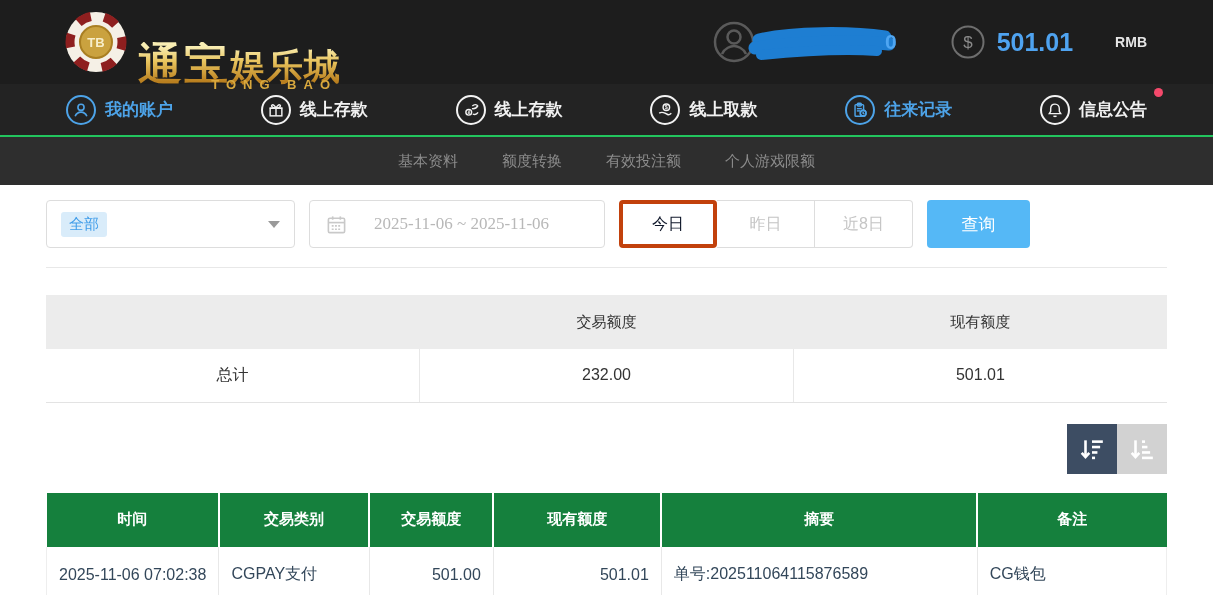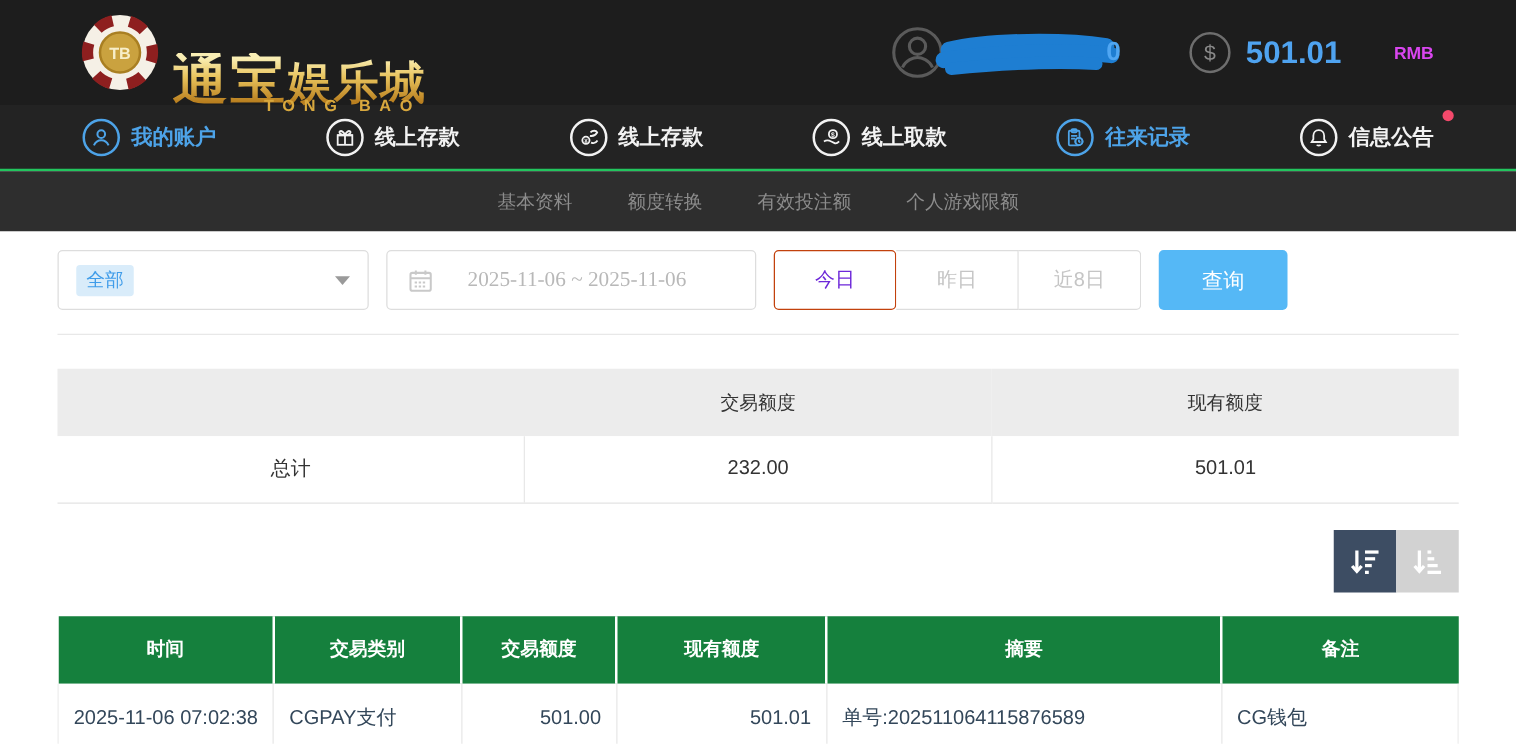--- a/index.html
+++ b/index.html
@@ -21,21 +21,21 @@
 
   .top-right { display:flex; align-items:center; gap:62px; }
   .user-block { display:flex; align-items:center; position:relative; height:44px; }
   .person-top-icon { color:#5a5a5a; }
   .scribble-wrap { position:relative; margin-left:6px; width:128px; height:40px; }
   .scribble { position:absolute; left:-14px; top:2px; }
   .masked-suffix { position:absolute; right:-8px; top:8px; color:#4fa6f2;
     font-size:21px; font-weight:bold; }
   .balance-block { display:flex; align-items:center; gap:12px; }
   .balance-amount { color:#4fa3f0; font-size:25px; font-weight:bold; }
-  .balance-currency { color:#d946ef; font-size:14px; font-weight:bold; margin-left:-4px;padding-left:34px; }
+  .balance-currency { color:#e5e5e5; font-size:14px; font-weight:bold; margin-left:-4px;padding-left:34px; }
 
   
   .mainnav { height:53px; background:#232323; border-bottom:2px solid #22c55e;
     display:flex; align-items:center; justify-content:space-between; padding:0 66px; }
   .nav-item { display:flex; align-items:center; gap:9px; color:#f2f2f2;
     font-size:17px; font-weight:bold; cursor:pointer; position:relative; }
   .nav-item.active { color:#4da3e8; }
   .icon-circle { width:30px; height:30px; border:2px solid currentColor; border-radius:50%;
     display:flex; align-items:center; justify-content:center; flex:0 0 auto; }
   .nav-item.active .icon-circle { border-color:#4da3e8; }
@@ -62,21 +62,21 @@
   .date-box { width:296px; height:48px; border:1px solid #ddd; border-radius:4px;
     display:flex; align-items:center; gap:27px; padding:0 16px; background:#fff;
     cursor:pointer; }
   .date-text { color:#b8b8b8; font-size:17px; font-family:"Liberation Serif","DejaVu Serif",serif; }
 
   .btn-group { display:flex; height:48px; border-radius:4px; }
   .range-btn { width:98px; height:48px; background:#fff; border:1px solid #ddd;
     border-left-width:0; font-size:16px; color:#c5c5c5; cursor:pointer; }
   .range-btn:first-child { border-left-width:1px; border-radius:4px 0 0 4px; }
   .range-btn:last-child { border-radius:0 4px 4px 0; }
-  .range-btn.active { border:1px solid #c2410c; color:#6d28d9; border-radius:4px; }
+  .range-btn.active { border:4px solid #c2410c; color:#0f172a; border-radius:4px; }
 
   .query-btn { width:103px; height:48px; margin-left:0; background:#55b8f6; border:none;
     border-radius:4px; color:#fff; font-size:17px; cursor:pointer; }
 
   .divider { height:1px; background:#e8e8e8; margin-top:19px; }
 
   
   .summary-table { width:100%; border-collapse:collapse; margin-top:27px; table-layout:fixed; }
   .summary-table thead td { background:#ececec; height:54px; text-align:center;
     font-size:15px; color:#333; }

